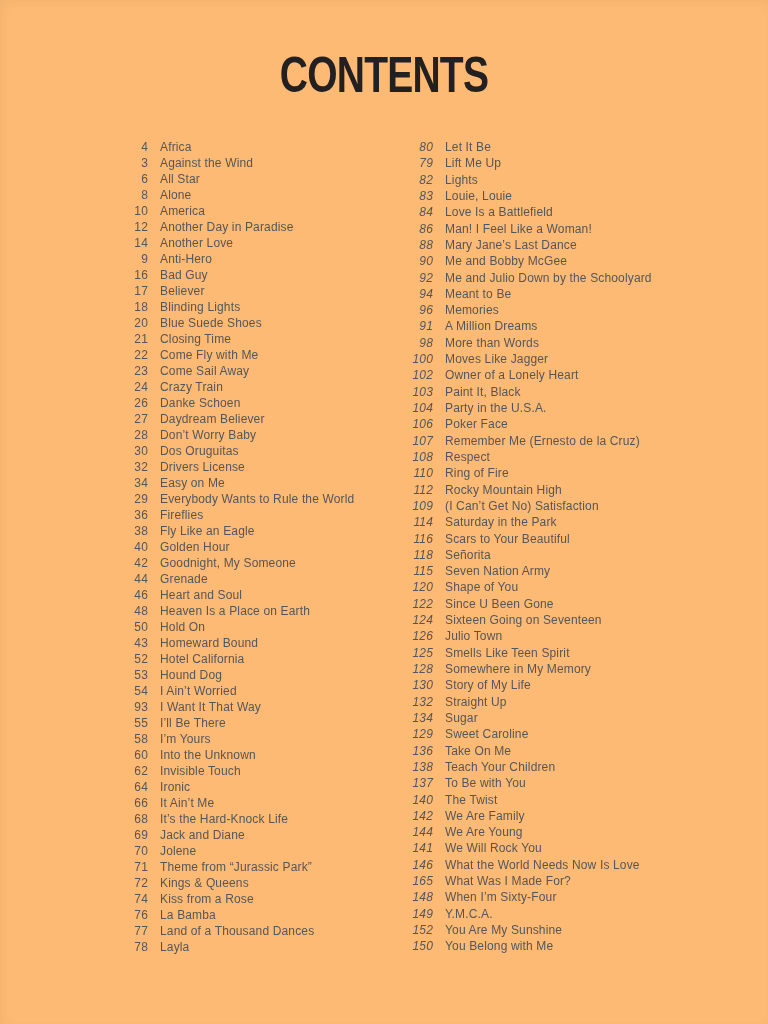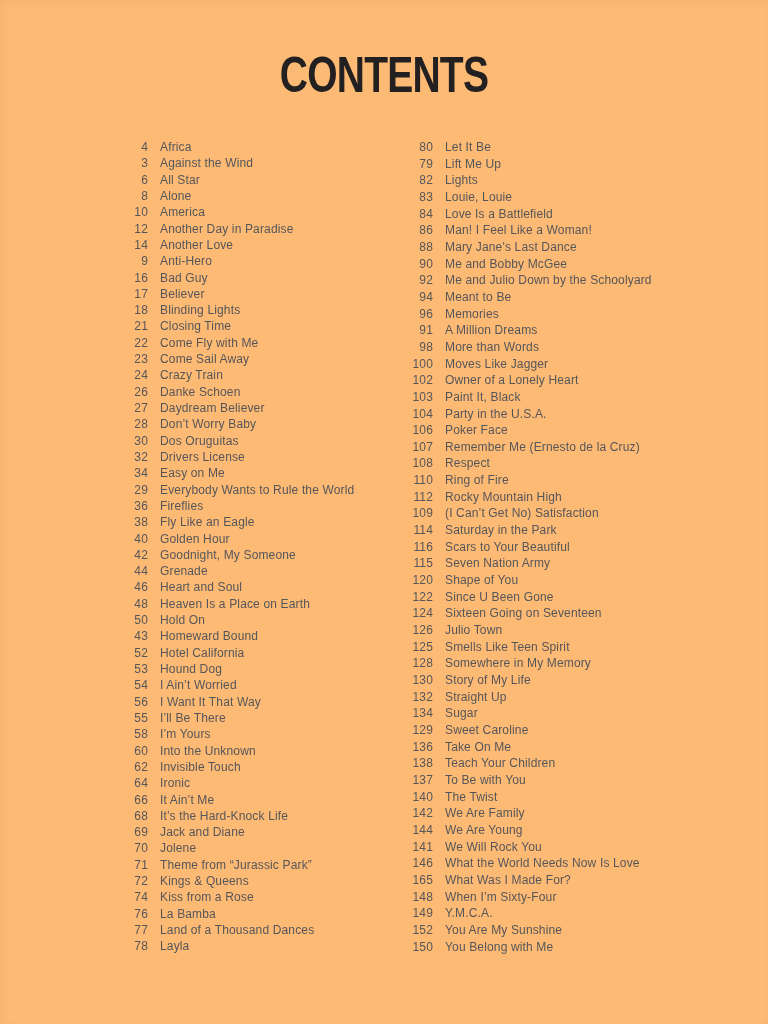--- a/index.html
+++ b/index.html
@@ -48,21 +48,21 @@
     line-height: 13px;
     color: #55565a;
     letter-spacing: 0.15px;
   }
   .num {
     flex: none;
     width: 30px;
     text-align: right;
     color: #55565a;
   }
-  .col-right .num { width: 36px; }
+  .col-right .num { width: 36px; font-style: italic; }
   .song {
     margin-left: 12px;
     white-space: nowrap;
   }
 </style>
 </head>
 <body>
 
 <div class="page">
   <h1 class="title">CONTENTS</h1>
@@ -105,20 +105,24 @@
       </div>
       <div class="row">
         <span class="num">17</span>
         <span class="song">Believer</span>
       </div>
       <div class="row">
         <span class="num">18</span>
         <span class="song">Blinding Lights</span>
       </div>
       <div class="row">
+        <span class="num">20</span>
+        <span class="song">Blue Suede Shoes</span>
+      </div>
+      <div class="row">
         <span class="num">21</span>
         <span class="song">Closing Time</span>
       </div>
       <div class="row">
         <span class="num">22</span>
         <span class="song">Come Fly with Me</span>
       </div>
       <div class="row">
         <span class="num">23</span>
         <span class="song">Come Sail Away</span>
@@ -197,21 +201,21 @@
       </div>
       <div class="row">
         <span class="num">53</span>
         <span class="song">Hound Dog</span>
       </div>
       <div class="row">
         <span class="num">54</span>
         <span class="song">I Ain’t Worried</span>
       </div>
       <div class="row">
-        <span class="num">56</span>
+        <span class="num">93</span>
         <span class="song">I Want It That Way</span>
       </div>
       <div class="row">
         <span class="num">55</span>
         <span class="song">I’ll Be There</span>
       </div>
       <div class="row">
         <span class="num">58</span>
         <span class="song">I’m Yours</span>
       </div>
@@ -361,20 +365,24 @@
         <span class="num">109</span>
         <span class="song">(I Can’t Get No) Satisfaction</span>
       </div>
       <div class="row">
         <span class="num">114</span>
         <span class="song">Saturday in the Park</span>
       </div>
       <div class="row">
         <span class="num">116</span>
         <span class="song">Scars to Your Beautiful</span>
+      </div>
+      <div class="row">
+        <span class="num">118</span>
+        <span class="song">Señorita</span>
       </div>
       <div class="row">
         <span class="num">115</span>
         <span class="song">Seven Nation Army</span>
       </div>
       <div class="row">
         <span class="num">120</span>
         <span class="song">Shape of You</span>
       </div>
       <div class="row">

